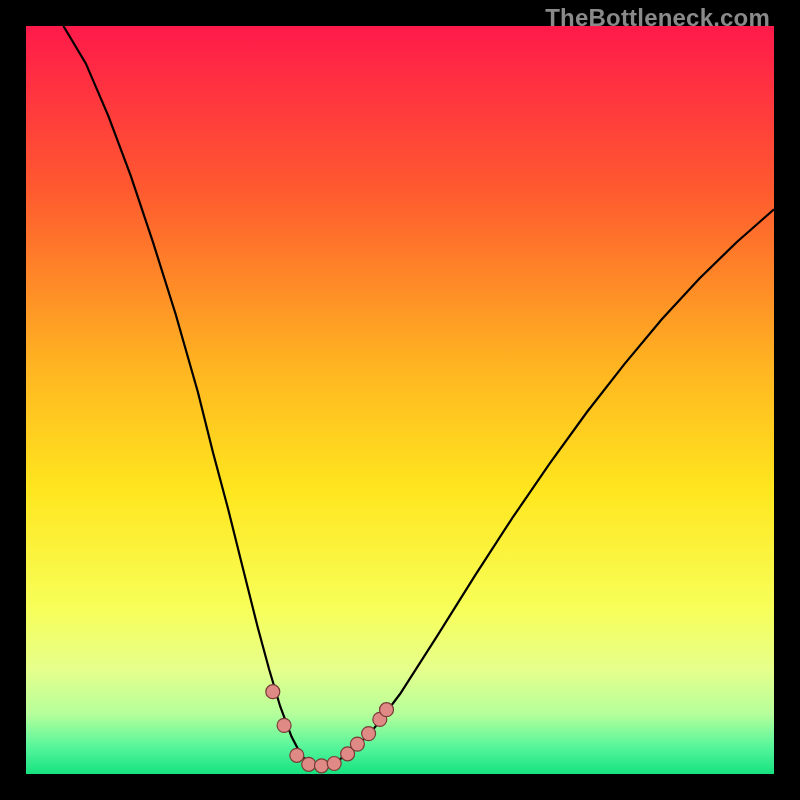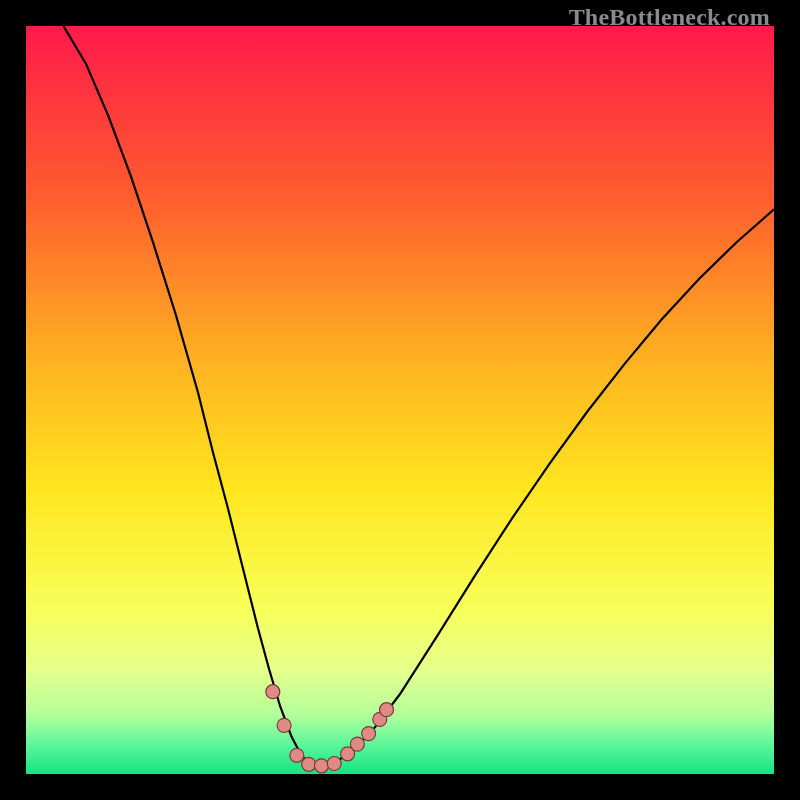--- a/index.html
+++ b/index.html
@@ -22,21 +22,21 @@
     position: absolute;
     left: 0;
     top: 0;
     width: 748px;
     height: 748px;
   }
   .watermark {
     position: absolute;
     top: 4px;
     right: 30px;
-    font-family: Liberation Serif, serif;
+    font-family: Liberation Sans, sans-serif;
     font-size: 24px;
     font-weight: 600;
     color: #8a8a8a;
     letter-spacing: 0.2px;
   }
 </style>
 </head>
 <body>
 
 <div class="watermark">TheBottleneck.com</div>

